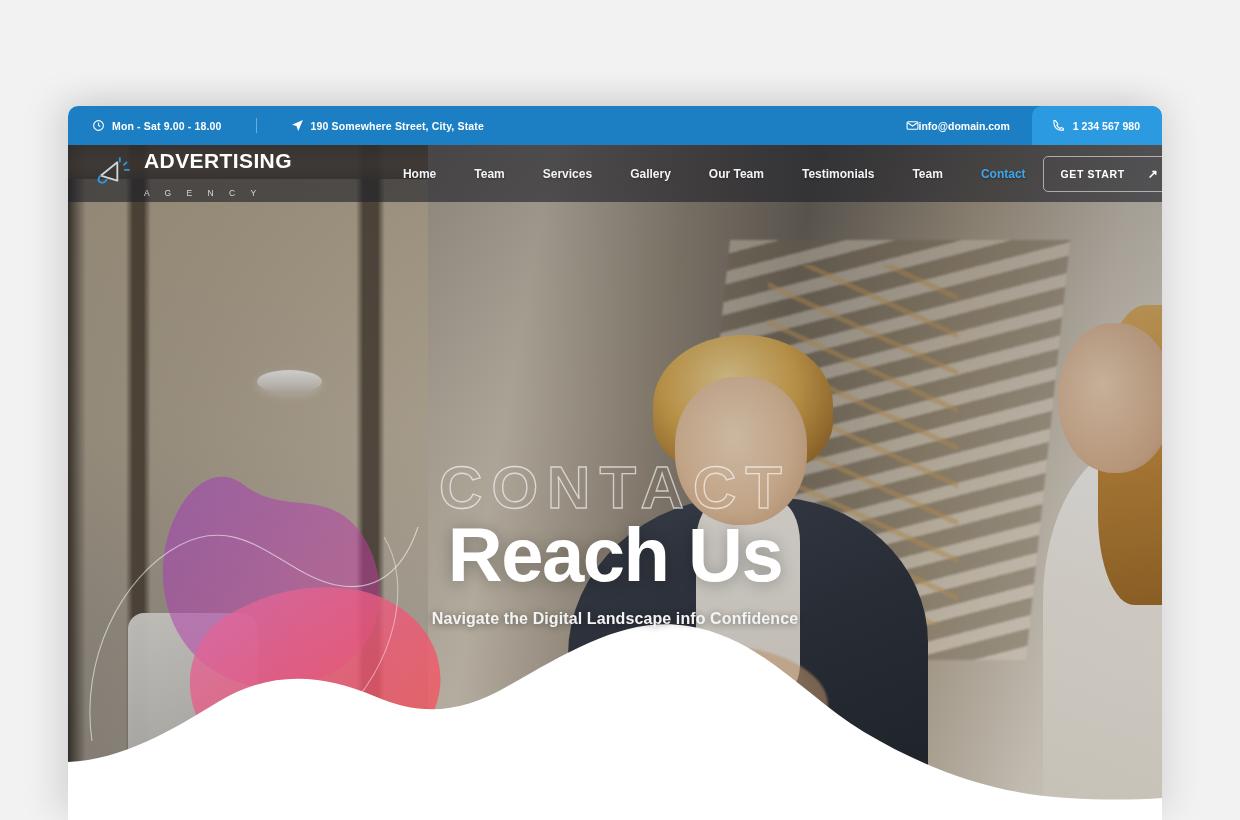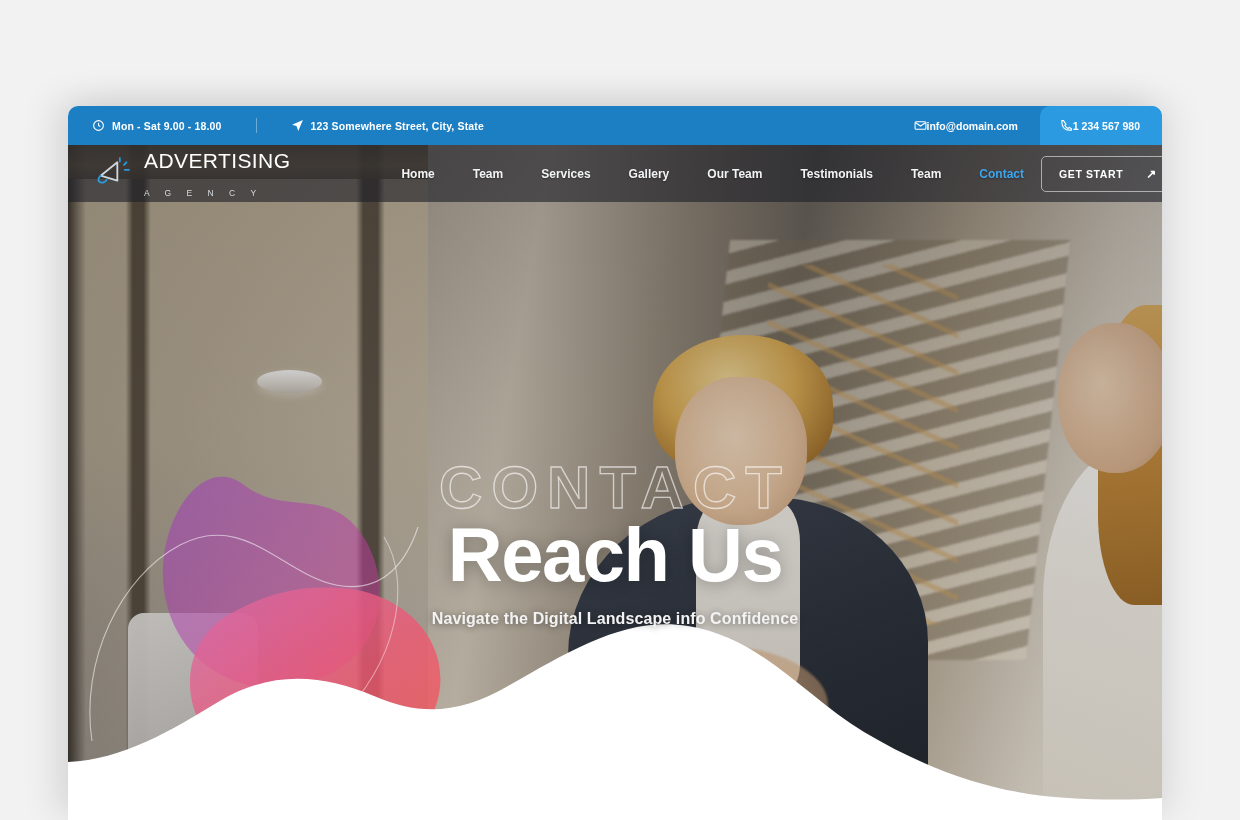--- a/index.html
+++ b/index.html
@@ -46,21 +46,21 @@
     background:rgba(255,255,255,.35);
     margin:0 18px 0 0;
   }
   .topbar-right{ display:flex; align-items:stretch; }
   .tb-mail{
     display:flex; align-items:center; 
     font-size:10.5px; font-weight:bold;
     padding:0 22px; white-space:nowrap;
   }
   .tb-phone{
-    display:flex; align-items:center; gap:0;
+    display:flex; align-items:center; gap:8px;
     font-size:10.5px; font-weight:bold;
     padding:0 22px 0 20px;
     background:#2b9ae0;
     border-radius:10px 10px 0 0;
     white-space:nowrap;
   }
   .tb-icon{ display:block; width:13px; height:13px; flex:none; }
   .tb-icon svg{ display:block; width:100%; height:100%; }
 
   
@@ -188,21 +188,21 @@
     z-index:30;
     background:rgba(30,32,40,.62);
     display:flex; align-items:center;
     padding:0 24px 0 26px;
   }
   .logo{ display:flex; align-items:center; gap:10px; }
   .logo-mark{ width:40px; height:34px; flex:none; }
   .logo-mark svg{ display:block; width:100%; height:100%; }
   .logo-text{ display:flex; flex-direction:column; line-height:1; }
   .logo-main{
-    font-size:21px; font-weight:normal; color:#fff;
+    font-size:21px; font-weight:bold; color:#fff;
     letter-spacing:.4px;
   }
   .logo-sub{
     font-size:8.5px; color:#d7dade;
     letter-spacing:6.5px; margin-top:18px;
   }
   .nav-links{
     display:flex; align-items:center; gap:4px;
     margin-left:94px;
   }
@@ -278,21 +278,21 @@
       </div>
 
       <div class="tb-sep"></div>
 
       <div class="tb-item">
         <span class="tb-icon">
           <svg viewBox="0 0 24 24" fill="#ffffff">
             <path d="M22 2 2 10.5l8.1 2.6L13.4 22z"></path>
           </svg>
         </span>
-        <span>123 Somewhere Street, City, State</span>
+        <span>190 Somewhere Street, City, State</span>
       </div>
 
     </div>
 
     <div class="topbar-right">
       <a class="tb-mail">
         <span class="tb-icon">
           <svg viewBox="0 0 24 24" fill="none" stroke="#ffffff" stroke-width="2">
             <rect x="2" y="5" width="20" height="14" rx="2"></rect>
               <path d="m3 7 9 6 9-6"></path>

